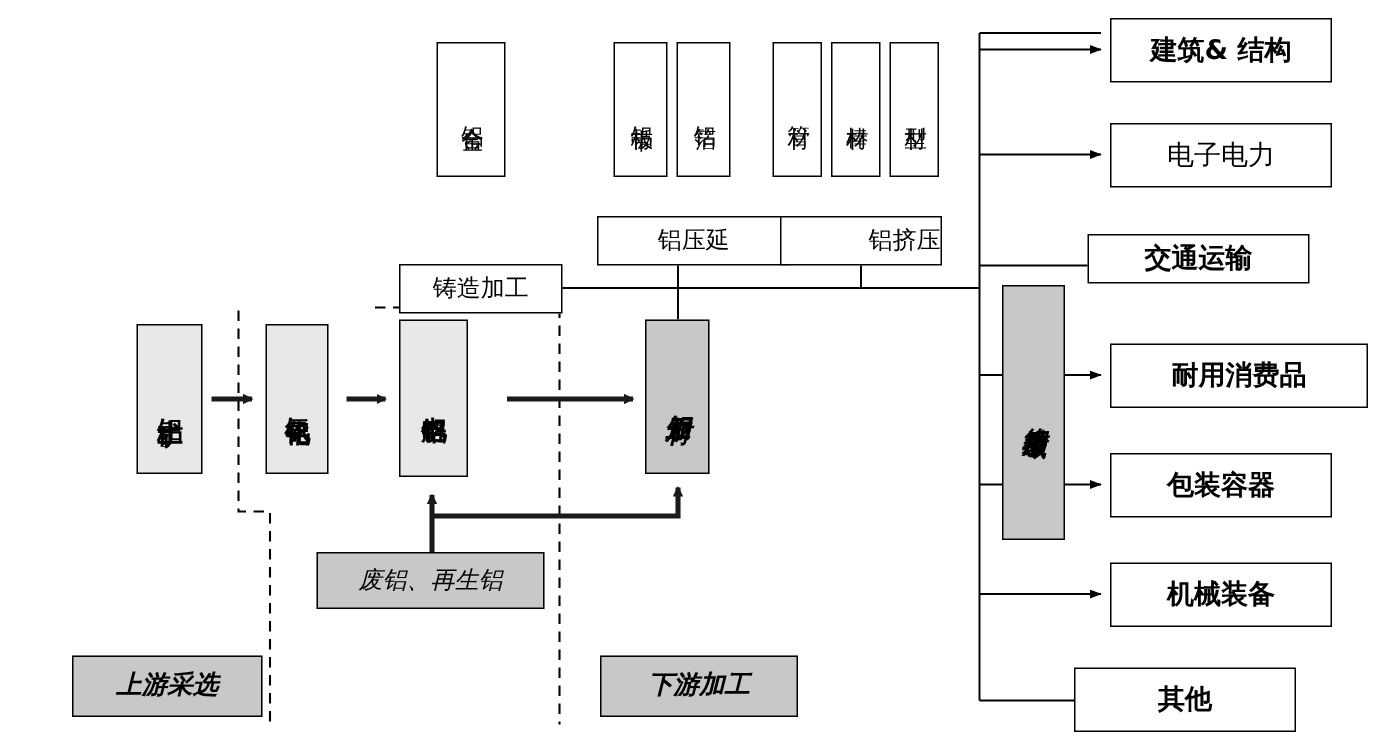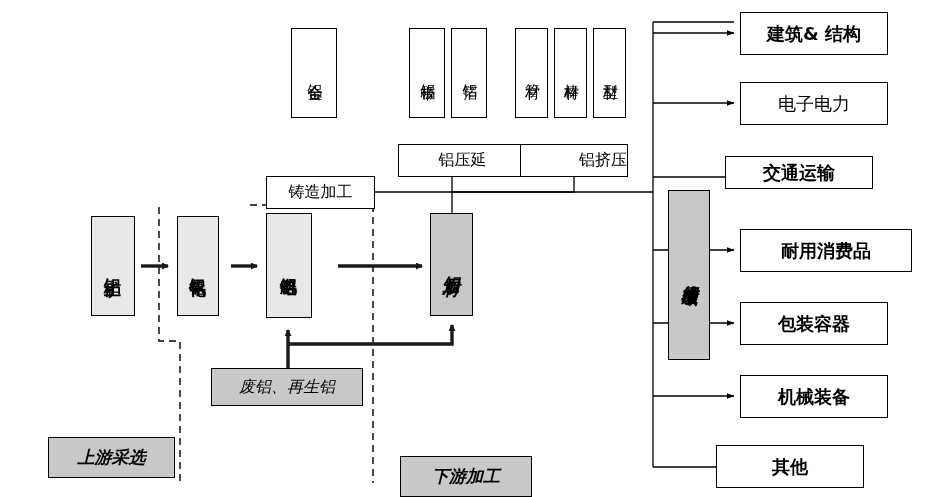--- a/index.html
+++ b/index.html
@@ -110,21 +110,21 @@
     <span>铝加工材</span>
   </div>
 
   <div class="box fill-grey f16" style="left:211px;top:368px;width:152px;height:38px;">
     <span>废铝、再生铝</span>
   </div>
 
   <div class="box fill-grey f17 b-wt" style="left:48px;top:437px;width:127px;height:41px;">
     <span>上游采选</span>
   </div>
-  <div class="box fill-grey f17 b-wt" style="left:400px;top:456px;width:132px;height:41px;">
+  <div class="box fill-grey f17 b-wt" style="left:400px;top:437px;width:132px;height:41px;">
     <span>下游加工</span>
   </div>
 
   <div class="box fill-grey f16 vert b-wt" style="left:668px;top:190px;width:42px;height:170px;">
     <span>终端应用领域</span>
   </div>
 
   <div class="box f18 b-wt" style="left:740px;top:12px;width:148px;height:43px;">
     <span>建筑&amp; 结构</span>
   </div>

